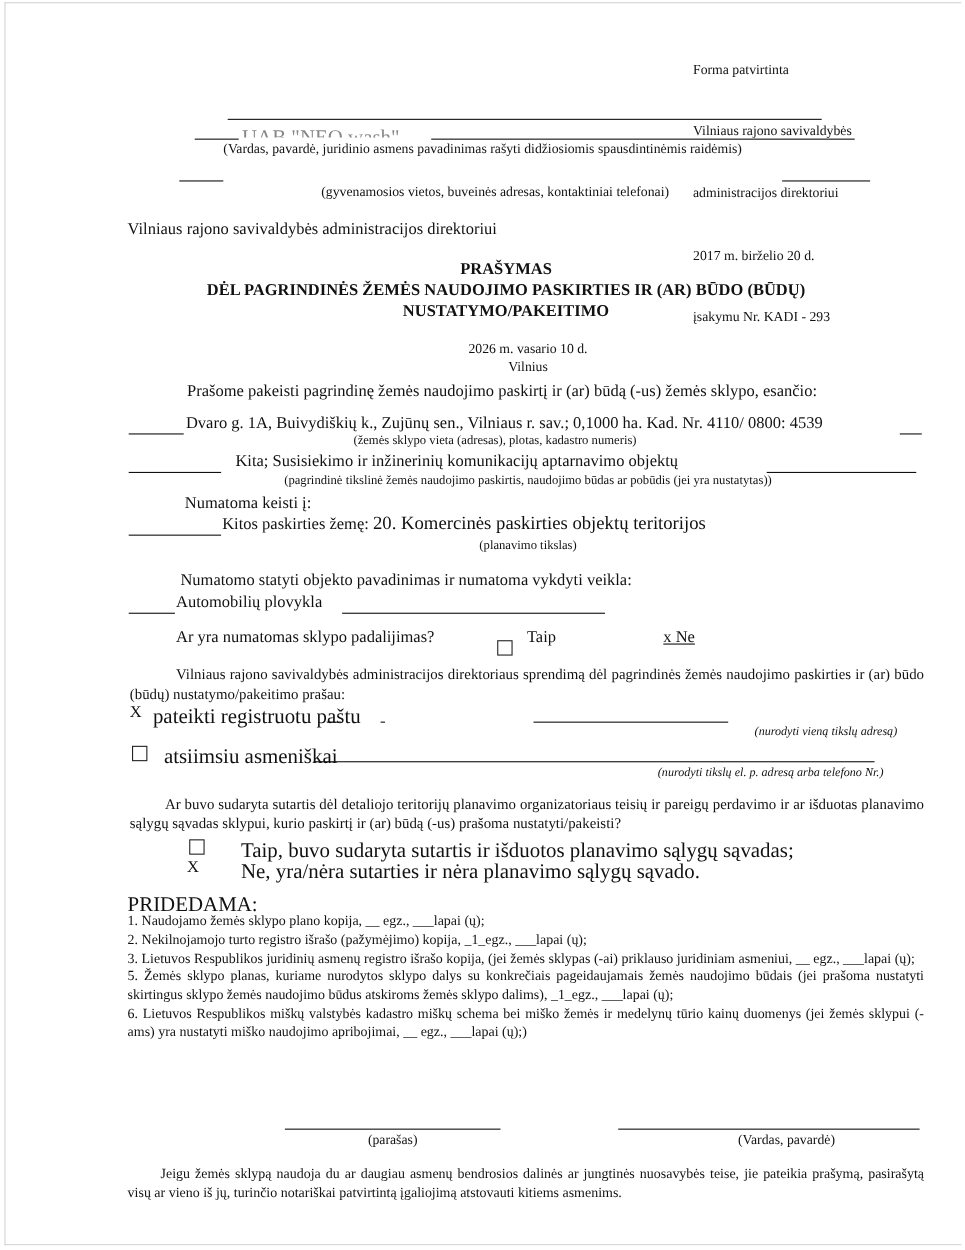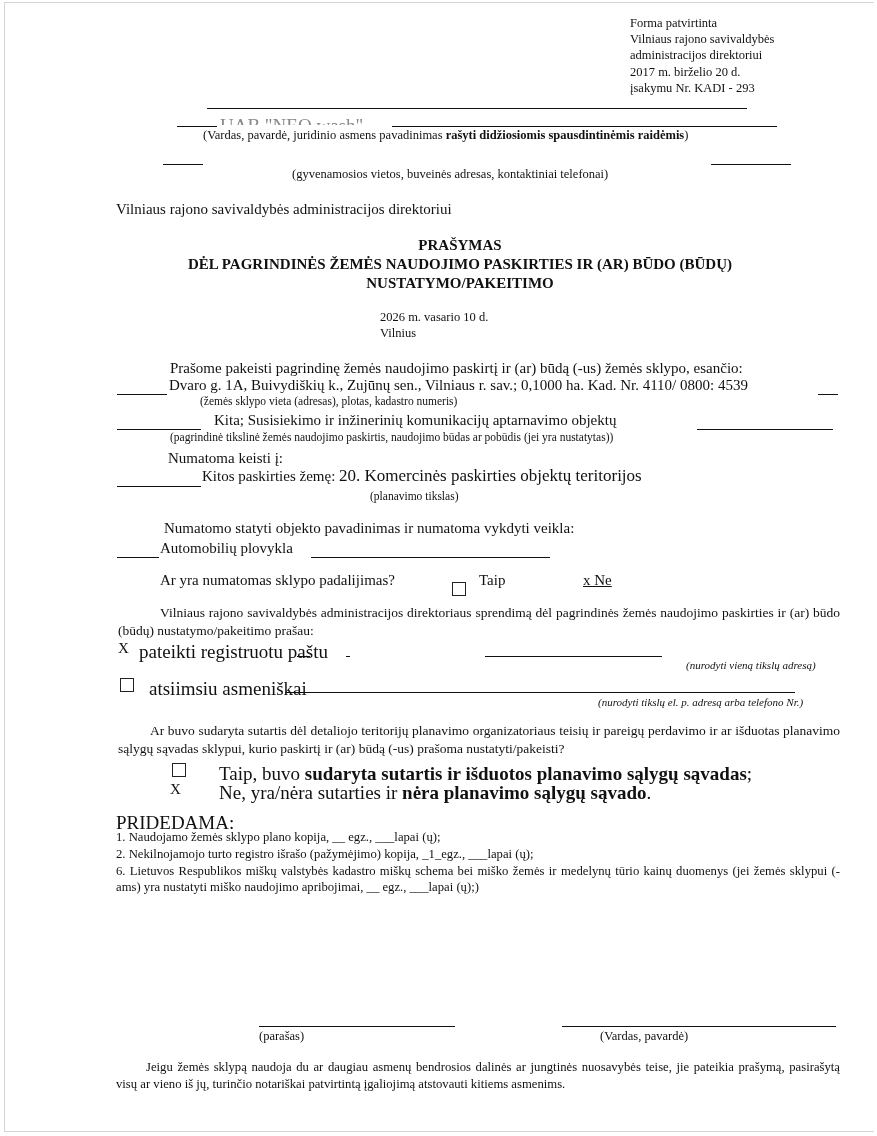--- a/index.html
+++ b/index.html
@@ -2,29 +2,29 @@
 <html><head>
 <meta charset="utf-8">
 <style>
   html, body { margin: 0; padding: 0; background: #ffffff; }
   body { width: 877px; height: 1136px; position: relative; overflow: hidden;
          font-family: "Liberation Serif", serif; color: #111; }
   .page-frame { position: absolute; left: 4px; top: 2px; width: 870px; height: 1130px;
          border-top: 1px solid #d4d4d4; border-left: 1px solid #d4d4d4; border-bottom: 1px solid #d4d4d4; box-sizing: border-box; }
   .abs { position: absolute; white-space: nowrap; }
   .approval { left: 630px; top: 15px; font-size: 12.5px; line-height: 16.2px; }
-  .approval div { white-space: nowrap; }
+  .approval div { white-space: nowrap; margin-top: 40px; }
   .hline { position: absolute; height: 0; border-top: 1px solid #111; }
   .cap { font-size: 12.5px; }
   .smallcap { font-size: 11.5px; }
   .t13 { font-size: 19px; }
   .t15 { font-size: 15px; }
   .t17 { font-size: 17px; }
-  .b { font-weight: bold; }
-  .center { text-align: left; }
+  .b { font-weight: normal; }
+  .center { text-align: center; }
   .title { font-weight: bold; font-size: 15px; text-align: center; position: absolute; left: 100px; width: 720px; line-height: 19px; }
   .checkbox { position: absolute; width: 12px; height: 12px; border: 1px solid #222; background: #fff; }
   .ital { font-style: italic; font-size: 11px; }
   .para { position: absolute; left: 118px; width: 722px; font-size: 13.5px; line-height: 17.5px; text-align: justify; white-space: normal; }
   .ul { text-decoration: underline; }
   .faint { color: #888; }
 </style>
 </head>
 <body>
 
@@ -54,21 +54,21 @@
 
 <div class="title" style="top:236px;">
   <div>PRAŠYMAS</div>
   <div>DĖL PAGRINDINĖS ŽEMĖS NAUDOJIMO PASKIRTIES IR (AR) BŪDO (BŪDŲ)</div>
   <div>NUSTATYMO/PAKEITIMO</div>
 </div>
 
 <div class="abs cap center" style="left:380px; width:200px; top:310px;">2026 m. vasario 10  d.</div>
 <div class="abs cap center" style="left:380px; width:200px; top:326px;">Vilnius</div>
 
-<div class="abs t15" style="left:170px; top:360px;text-align:center;">Prašome pakeisti pagrindinę žemės naudojimo paskirtį ir (ar) būdą (-us) žemės sklypo, esančio:</div>
+<div class="abs t15" style="left:170px; top:348px;text-align:center;">Prašome pakeisti pagrindinę žemės naudojimo paskirtį ir (ar) būdą (-us) žemės sklypo, esančio:</div>
 <div class="hline" style="left:117px; top:394px; width:50px;"></div>
 <div class="abs t15" style="left:169px; top:377px;">Dvaro g. 1A, Buivydiškių k., Zujūnų sen., Vilniaus r. sav.; 0,1000 ha. Kad. Nr. 4110/ 0800: 4539</div>
 <div class="hline" style="left:818px; top:394px; width:20px;"></div>
 <div class="abs smallcap center" style="left:200px; width:500px; top:395px;">(žemės sklypo vieta (adresas), plotas, kadastro numeris)</div>
 
 <div class="hline" style="left:117px; top:429px; width:84px;"></div>
 <div class="abs t15" style="left:214px; top:412px;">Kita; Susisiekimo ir inžinerinių komunikacijų aptarnavimo objektų</div>
 <div class="hline" style="left:697px; top:429px; width:136px;"></div>
 <div class="abs smallcap center" style="left:170px; width:620px; top:431px;">(pagrindinė tikslinė žemės naudojimo paskirtis, naudojimo būdas ar pobūdis (jei yra nustatytas))</div>
 
@@ -80,21 +80,21 @@
 <div class="abs smallcap center" style="left:370px; width:220px; top:490px;">(planavimo tikslas)</div>
 
 <div class="abs t15" style="left:164px; top:520px;">Numatomo statyti objekto pavadinimas ir numatoma vykdyti veikla:</div>
 <div class="hline" style="left:117px; top:557px; width:42px;"></div>
 <div class="abs t15" style="left:160px; top:540px;">Automobilių plovykla</div>
 <div class="hline" style="left:311px; top:557px; width:239px;"></div>
 
 <div class="abs t15" style="left:160px; top:572px;">Ar yra numatomas sklypo padalijimas?</div>
 <div class="checkbox" style="left:452px; top:582px;"></div>
 <div class="abs t15" style="left:479px; top:572px;">Taip</div>
-<div class="abs t15 ul" style="left:583px; top:572px;">x  Ne</div>
+<div class="abs t15 ul" style="left:603px; top:572px;">x  Ne</div>
 
 <div class="para" style="top:604px; text-indent:42px;">Vilniaus rajono savivaldybės administracijos direktoriaus sprendimą dėl pagrindinės žemės naudojimo paskirties ir (ar) būdo (būdų) nustatymo/pakeitimo prašau:</div>
 <div class="abs t15" style="left:118px; top:640px;">X</div>
 <div class="abs t13" style="left:139px; top:641px;">pateikti registruotu paštu</div>
 <div class="hline" style="left:297px; top:656px; width:13px;"></div>
 <div class="hline" style="left:346px; top:656px; width:4px;"></div>
 <div class="hline" style="left:485px; top:656px; width:177px;"></div>
 <div class="abs ital" style="left:686px; top:659px;">(nurodyti vieną tikslų adresą)</div>
 
 <div class="checkbox" style="left:120px; top:678px;"></div>
@@ -109,20 +109,22 @@
 </div>
 <div class="abs t15" style="left:170px; top:781px;">X</div>
 <div class="abs t13" style="left:219px; top:782px;">
   <span>Ne, yra/nėra sutarties ir </span><span class="b">nėra planavimo sąlygų sąvado</span><span>.</span>
 </div>
 
 <div class="abs t13" style="left:116px; top:812px;">PRIDEDAMA:</div>
 <div style="position:absolute; left:116px; top:829px; width:724px; font-size:12.7px; line-height:16.8px; text-align:justify;">
   <div>1. Naudojamo žemės sklypo plano kopija, __ egz., ___lapai (ų);</div>
   <div>2. Nekilnojamojo turto registro išrašo (pažymėjimo) kopija, _1_egz., ___lapai (ų);</div>
+  <div>3.  Lietuvos  Respublikos  juridinių  asmenų  registro  išrašo  kopija,  (jei  žemės  sklypas  (-ai)  priklauso  juridiniam  asmeniui, __ egz., ___lapai (ų);</div>
+  <div>5. Žemės sklypo planas, kuriame nurodytos sklypo dalys su konkrečiais pageidaujamais žemės naudojimo būdais (jei prašoma nustatyti skirtingus sklypo žemės naudojimo būdus atskiroms žemės sklypo dalims), _1_egz., ___lapai (ų);</div>
   <div>6. Lietuvos Respublikos miškų valstybės kadastro miškų schema bei miško žemės ir medelynų tūrio kainų duomenys (jei žemės sklypui (-ams) yra nustatyti miško naudojimo apribojimai, __ egz., ___lapai (ų);)</div>
 </div>
 
 <div class="hline" style="left:259px; top:1026px; width:196px;"></div>
 <div class="abs cap center" style="left:259px; width:196px; top:1029px;">(parašas)</div>
 <div class="hline" style="left:562px; top:1026px; width:274px;"></div>
 <div class="abs cap center" style="left:600px; width:230px; top:1029px;">(Vardas, pavardė)</div>
 
 <div class="para" style="top:1059px; left:116px; width:724px; font-size:12.7px; line-height:17px; text-indent:30px;">Jeigu žemės sklypą naudoja du ar daugiau asmenų bendrosios dalinės ar jungtinės nuosavybės teise, jie pateikia prašymą, pasirašytą visų ar vieno iš jų, turinčio notariškai patvirtintą įgaliojimą atstovauti kitiems asmenims.</div>
 

